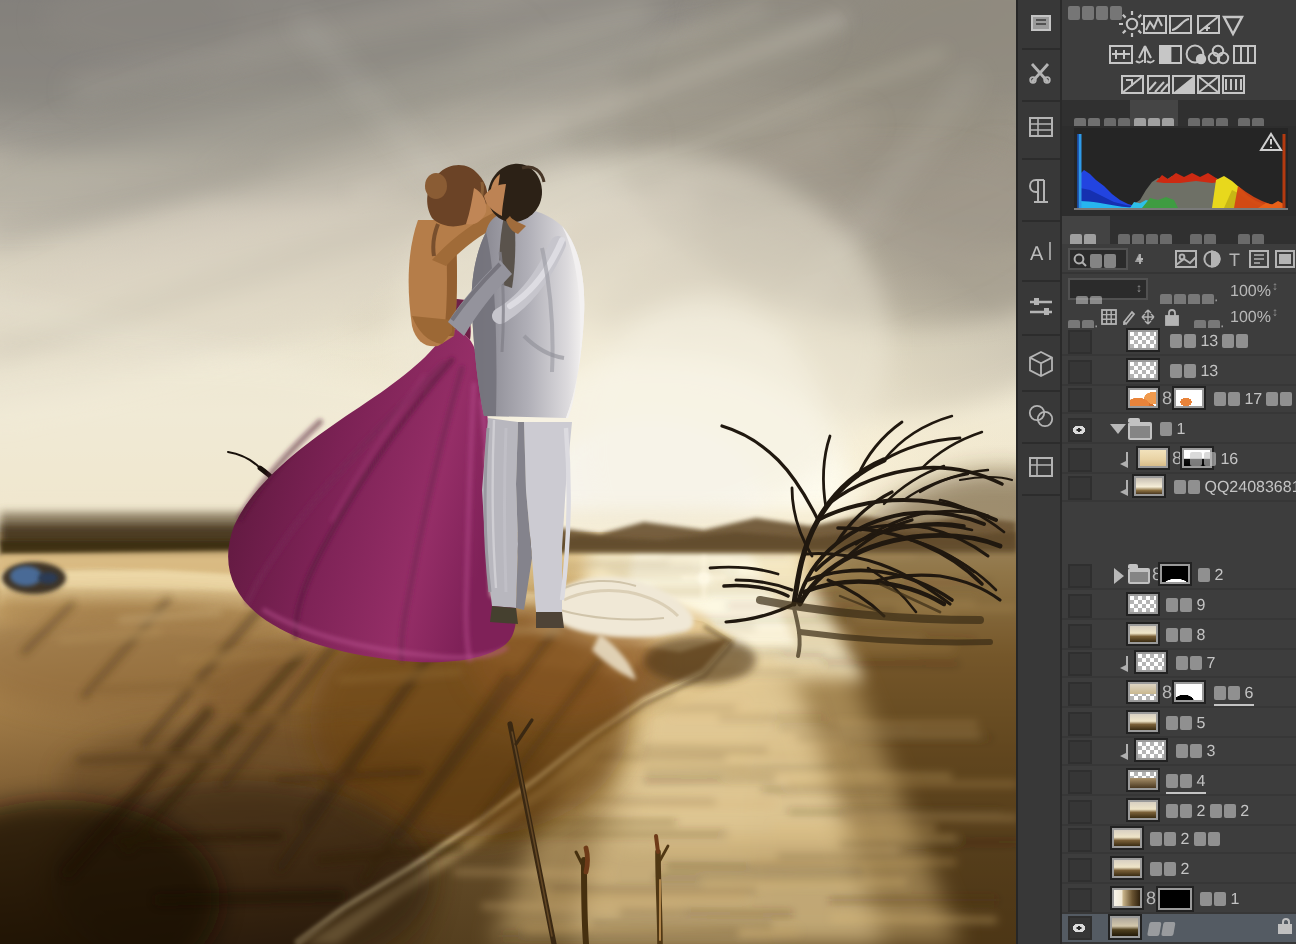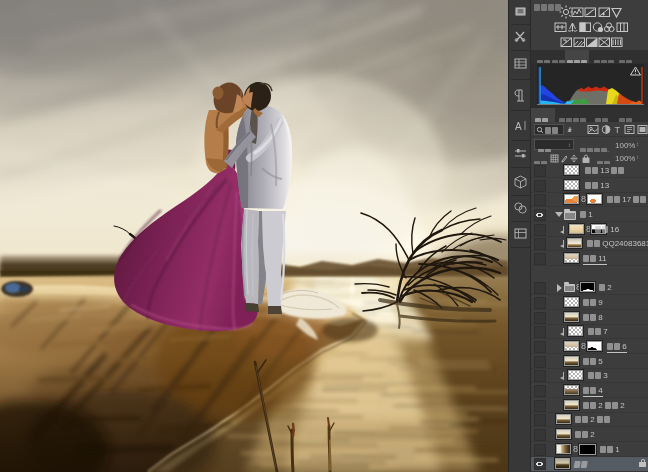--- a/index.html
+++ b/index.html
@@ -622,27 +622,20 @@
         <div style="position:absolute;left:60px;top:1px;width:15px;height:10px;border:1px solid #9a9a9a;box-shadow:0 0 0 1px #222;background:linear-gradient(180deg,#fff 0%,#fff 52%,#111 58%,#000 100%);"></div>
         <div style="position:absolute;left:64px;top:3px;color:#c4c4c4;font-size:8px;line-height:8px;white-space:nowrap;"><span class="zt" style=""></span><span class="zt" style="margin-left:1px;"></span><span style="font-size:8px;vertical-align:top;">&nbsp;16</span></div>
       </div>
 <div style="position:absolute;left:0;top:237px;width:117px;height:14px;background:#3d3d3d;border-bottom:1px solid #373737">
         <div class="eyewell" style="top:1px"></div>
         <div style="position:absolute;left:32px;top:3px;width:2px;height:6px;border-left:1px solid #b0b0b0;"></div>
         <div style="position:absolute;left:29px;top:7px;width:0;height:0;border-top:2.5px solid transparent;border-bottom:2.5px solid transparent;border-right:4px solid #b0b0b0;"></div>
         <div style="position:absolute;left:36px;top:1px;width:15px;height:10px;border:1px solid #9a9a9a;box-shadow:0 0 0 1px #222;background:linear-gradient(180deg,#c8c0b4 0%,#f6eed8 55%,#8a6f40 78%,#4a3822 100%);"></div>
         <div style="position:absolute;left:56px;top:3px;color:#c4c4c4;font-size:8px;line-height:8px;white-space:nowrap;"><span class="zt" style=""></span><span class="zt" style="margin-left:1px;"></span><span style="font-size:8px;vertical-align:top;">&nbsp;QQ240836817</span></div>
       </div>
-<div style="position:absolute;left:0;top:252px;width:117px;height:14px;background:#3d3d3d;border-bottom:1px solid #373737">
-        <div class="eyewell" style="top:1px"></div>
-        <div style="position:absolute;left:33px;top:1px;width:15px;height:10px;border:1px solid #9a9a9a;box-shadow:0 0 0 1px #222;background:#fff;background-image:linear-gradient(45deg,#b4b4b4 25%,transparent 25%,transparent 75%,#b4b4b4 75%),linear-gradient(45deg,#b4b4b4 25%,transparent 25%,transparent 75%,#b4b4b4 75%);background-size:4px 4px;background-position:0 0,2px 2px;">
-          <div style="position:absolute;left:0;top:0;width:100%;height:60%;background:linear-gradient(180deg,#ddd4c2,#c9b890)"></div>
-        </div>
-        <div style="position:absolute;left:52px;top:3px;color:#c4c4c4;font-size:8px;line-height:8px;white-space:nowrap;border-bottom:1px solid #c4c4c4;"><span class="zt" style=""></span><span class="zt" style="margin-left:1px;"></span><span style="font-size:8px;vertical-align:top;">&nbsp;11</span></div>
-      </div>
 <div style="position:absolute;left:0;top:281px;width:117px;height:14px;background:#3d3d3d;border-bottom:1px solid #373737">
         <div class="eyewell" style="top:1px"></div>
         <div style="position:absolute;left:26px;top:3px;width:0;height:0;border-top:4px solid transparent;border-bottom:4px solid transparent;border-left:5px solid #b8b8b8;"></div>
         <div style="position:absolute;left:33px;top:3px;width:11px;height:8px;background:#c2c2c2;border-radius:1px;">
           <div style="position:absolute;left:0;top:-2px;width:5px;height:2px;background:#c2c2c2;border-radius:1px 1px 0 0"></div>
           <div style="position:absolute;left:1px;top:2px;width:9px;height:5px;background:#858585"></div>
         </div>
         <div style="position:absolute;left:45px;top:2px;font-size:9px;color:#b8b8b8;line-height:9px">8</div>
         <div style="position:absolute;left:49px;top:1px;width:15px;height:10px;border:1px solid #9a9a9a;box-shadow:0 0 0 1px #222;background:#000;background-image:radial-gradient(ellipse 9px 5px at 7px 10px,#fff 70%,transparent 74%);"></div>
         <div style="position:absolute;left:68px;top:3px;color:#c4c4c4;font-size:8px;line-height:8px;white-space:nowrap;"><span class="zt" style=""></span><span style="font-size:8px;vertical-align:top;">&nbsp;2</span></div>

